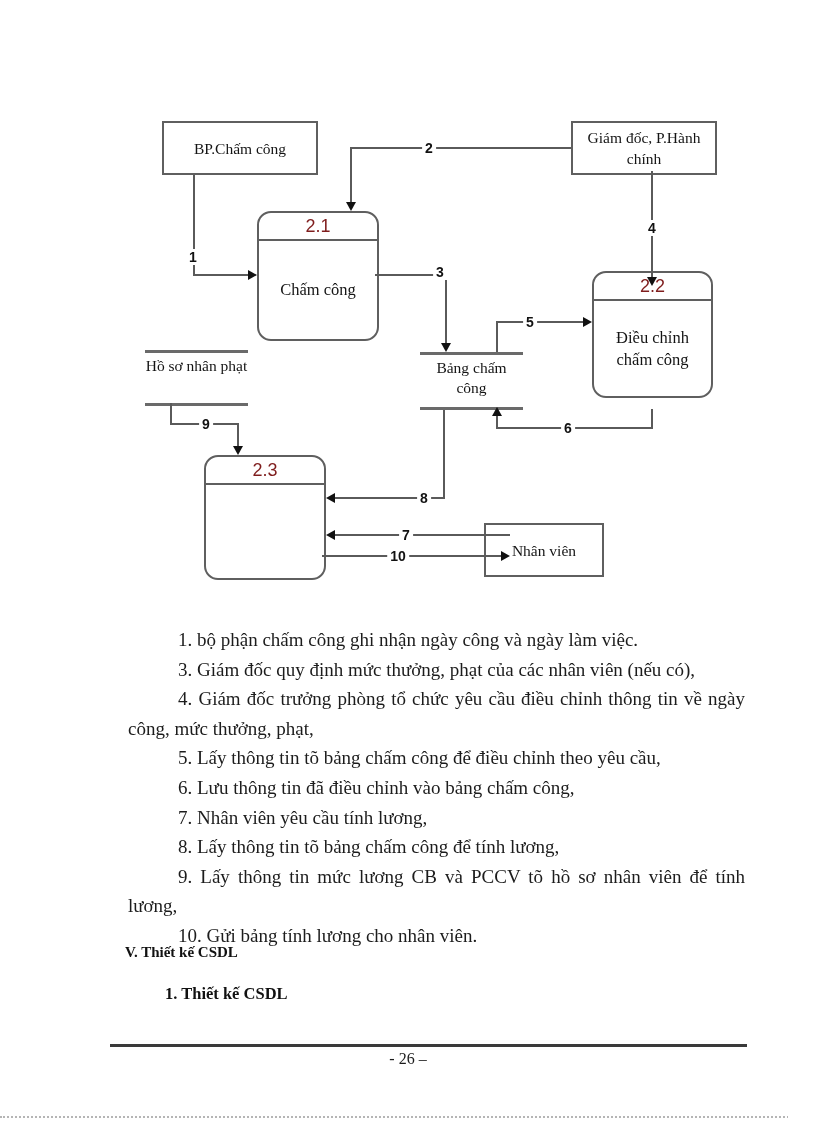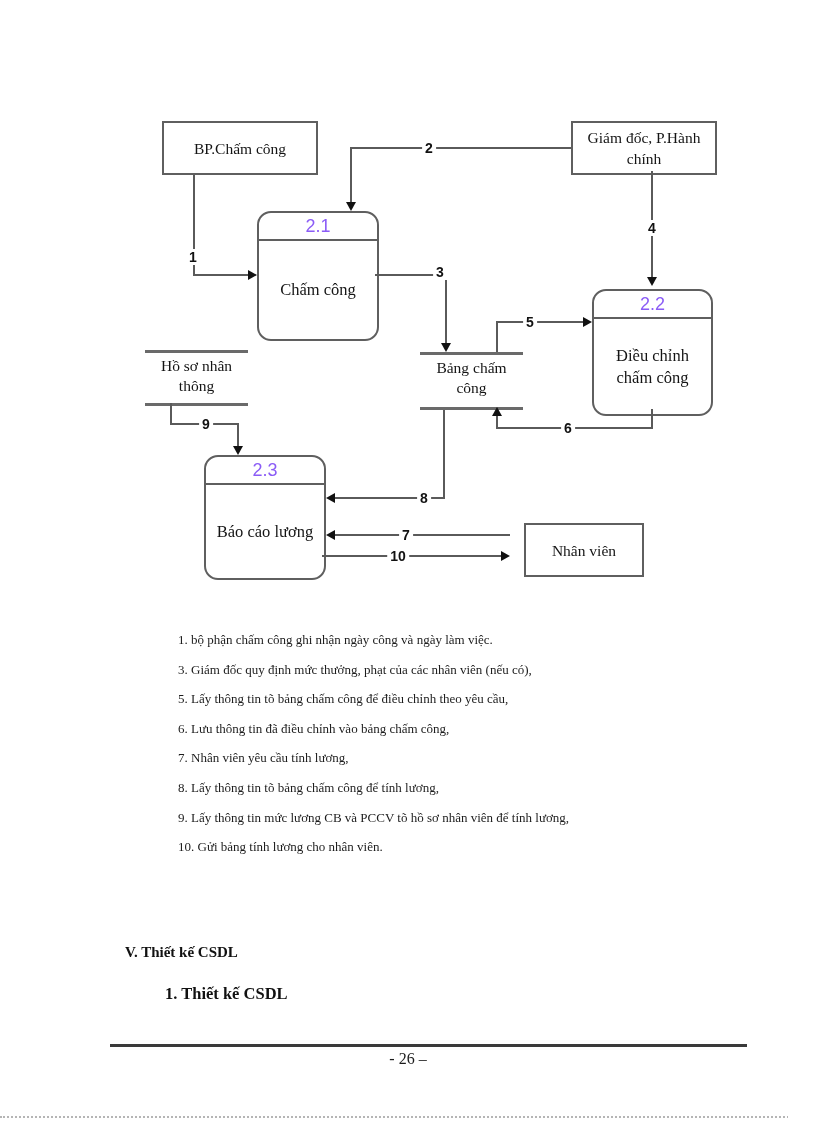--- a/index.html
+++ b/index.html
@@ -5,77 +5,76 @@
   html,body{margin:0;padding:0;background:#fff;}
   .page{position:relative;width:788px;height:1123px;background:#fff;overflow:hidden;
         font-family:"Liberation Serif",serif;color:#1c1c1c;}
   
   .entity{position:absolute;border:2px solid #5f5f5f;background:#fff;
           display:flex;align-items:center;justify-content:center;text-align:center;
           font-size:15.5px;line-height:21px;color:#141414;}
   .process{position:absolute;border:2px solid #5f5f5f;border-radius:14px;background:#fff;
            display:flex;flex-direction:column;}
   .process .phead{height:26px;border-bottom:2px solid #5f5f5f;display:flex;align-items:center;
-           justify-content:center;font-family:"Liberation Sans",sans-serif;font-size:18px;color:#8b5cf6;}
+           justify-content:center;font-family:"Liberation Sans",sans-serif;font-size:18px;color:#7f1d1d;}
   .process .pbody{flex:1;display:flex;align-items:center;justify-content:center;text-align:center;
            font-size:16.5px;line-height:22px;color:#141414;padding:0 4px;}
   .store{position:absolute;}
   .store .sline{position:absolute;left:0;right:0;height:3px;background:#6a6a6a;}
   .store .slabel{position:absolute;left:0;right:0;top:6px;text-align:center;
            font-size:15.5px;line-height:20px;color:#141414;}
   .seg{position:absolute;background:#5a5a5a;}
   .ah{position:absolute;width:0;height:0;}
   .ah-down{border-left:5px solid transparent;border-right:5px solid transparent;border-top:9px solid #111;}
   .ah-up{border-left:5px solid transparent;border-right:5px solid transparent;border-bottom:9px solid #111;}
   .ah-left{border-top:5px solid transparent;border-bottom:5px solid transparent;border-right:9px solid #111;}
   .ah-right{border-top:5px solid transparent;border-bottom:5px solid transparent;border-left:9px solid #111;}
   .fl{position:absolute;transform:translate(-50%,-50%);background:#fff;padding:0 3px;
       font-family:"Liberation Sans",sans-serif;font-weight:600;font-size:14px;color:#111;}
   
   .notes{position:absolute;left:128px;top:625px;width:617px;}
-  .notes p{margin:0;font-size:13px;line-height:29.6px;text-align:justify;text-indent:50px;color:#1c1c1c;}
+  .notes p{margin:0;font-size:19px;line-height:29.6px;text-align:justify;text-indent:50px;color:#1c1c1c;}
   .h-main{position:absolute;left:125px;top:944px;margin:0;font-size:15px;font-weight:bold;color:#111;}
   .h-sub{position:absolute;left:165px;top:984px;margin:0;font-size:16.5px;font-weight:bold;color:#111;}
   .footer-rule{position:absolute;left:110px;top:1044px;width:637px;height:3px;background:#3a3a3a;}
   .page-num{position:absolute;left:0;top:1050px;width:816px;text-align:center;font-size:16px;color:#1c1c1c;}
   .dotted{position:absolute;left:0;top:1116px;width:816px;border-top:2px dotted #b5b5b5;}
 </style>
 </head>
 <body>
 
 <div class="page">
 
   <div>
 
     <div class="entity" style="left:162px;top:121px;width:152px;height:50px;">
       <span>BP.Chấm công</span>
     </div>
     <div class="entity" style="left:571px;top:121px;width:142px;height:50px;align-items:center;">
       <span>Giám đốc, P.Hành chính</span>
     </div>
-    <div class="entity" style="left:524px;top:523px;width:116px;height:50px;">
+    <div class="entity" style="left:484px;top:523px;width:116px;height:50px;">
       <span>Nhân viên</span>
     </div>
 
     <div class="process" style="left:257px;top:211px;width:118px;height:126px;">
       <div class="phead">2.1</div>
       <div class="pbody">Chấm công</div>
     </div>
-    <div class="process" style="left:592px;top:289px;width:117px;height:123px;">
+    <div class="process" style="left:592px;top:271px;width:117px;height:123px;">
       <div class="phead">2.2</div>
       <div class="pbody">Điều chỉnh chấm công</div>
     </div>
     <div class="process" style="left:204px;top:455px;width:118px;height:121px;">
       <div class="phead">2.3</div>
-      <div class="pbody">Báo cáo lương</div>
     </div>
 
     <div class="store" style="left:145px;top:350px;width:103px;height:56px;">
       <div class="sline" style="top:0;"></div>
-      <div class="slabel">Hồ sơ nhân thông</div>
+      <div class="slabel">Hồ sơ nhân phạt</div>
       <div class="sline" style="top:53px;"></div>
     </div>
     <div class="store" style="left:420px;top:352px;width:103px;height:58px;">
       <div class="sline" style="top:0;"></div>
       <div class="slabel">Bảng chấm công</div>
       <div class="sline" style="top:55px;"></div>
     </div>
 
     <div class="seg" style="left:193px;top:175px;width:2px;height:100px;"></div>
     <div class="seg" style="left:193px;top:274px;width:57px;height:2px;"></div>
@@ -124,20 +123,21 @@
 
     <div class="seg" style="left:322px;top:555px;width:181px;height:2px;"></div>
     <div class="ah ah-right" style="left:501px;top:551px;"></div>
     <span class="fl" style="left:398px;top:556px;">10</span>
 
   </div>
 
   <div class="notes">
     <p>1. bộ phận chấm công ghi nhận ngày công và ngày làm việc.</p>
     <p>3. Giám đốc quy định mức thưởng, phạt của các nhân viên (nếu có),</p>
+    <p>4. Giám đốc trưởng phòng tổ chức yêu cầu điều chỉnh thông tin về ngày công, mức thưởng, phạt,</p>
     <p>5. Lấy thông tin tõ bảng chấm công để điều chỉnh theo yêu cầu,</p>
     <p>6. Lưu thông tin đã điều chỉnh vào bảng chấm công,</p>
     <p>7. Nhân viên yêu cầu tính lương,</p>
     <p>8. Lấy thông tin tõ bảng chấm công để tính lương,</p>
     <p>9. Lấy thông tin mức lương CB và PCCV tõ hồ sơ nhân viên để tính lương,</p>
     <p>10. Gửi bảng tính lương cho nhân viên.</p>
   </div>
 
   <h2 class="h-main">V. Thiết kế CSDL</h2>
   <h3 class="h-sub">1. Thiết kế CSDL</h3>

